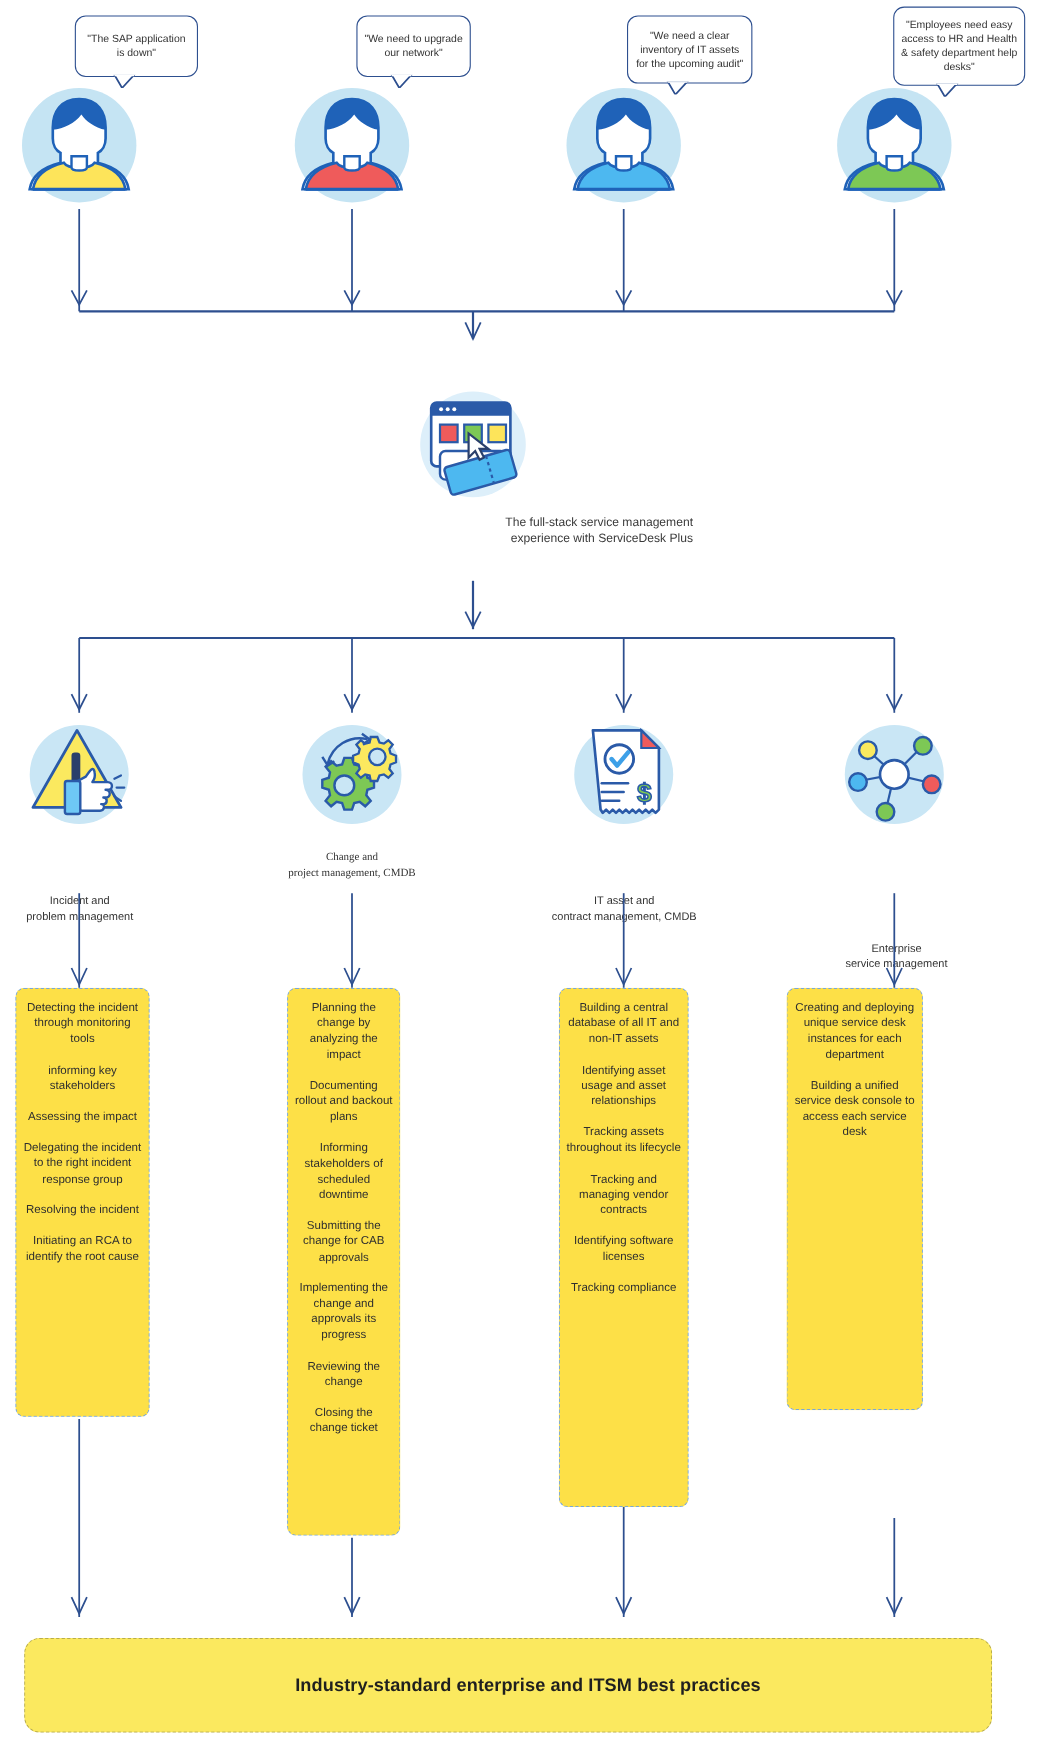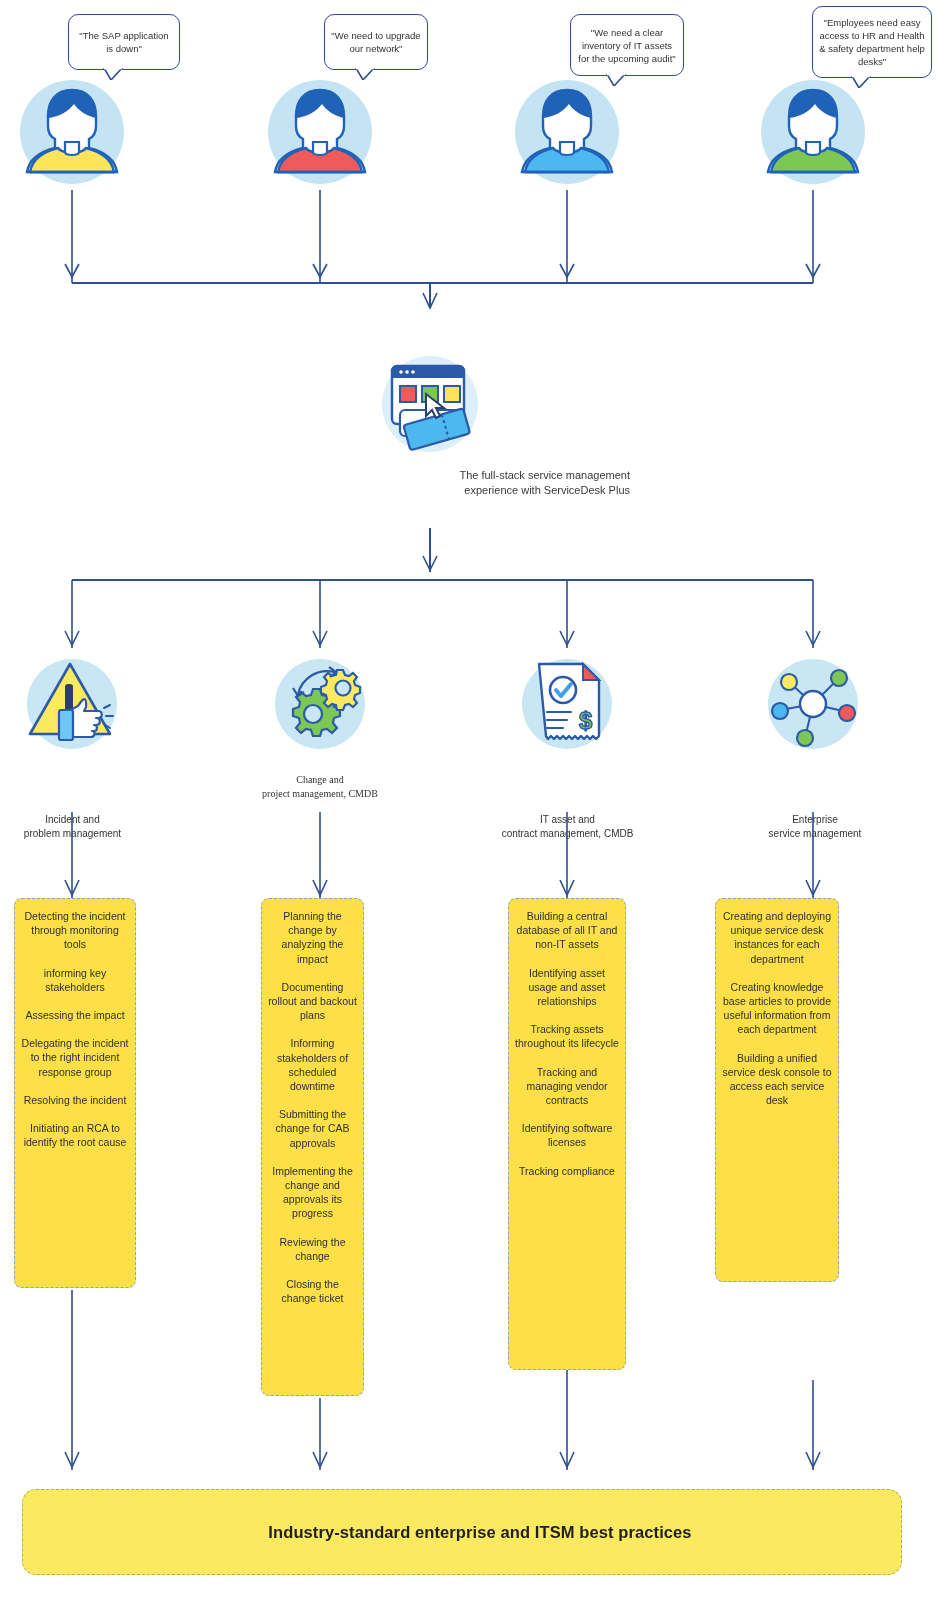--- a/index.html
+++ b/index.html
@@ -319,21 +319,21 @@
       <line x1="54" y1="54" x2="46" y2="88"></line>
     </g>
     <circle cx="54" cy="54" r="13" fill="#ffffff" stroke="#2a5aa8" stroke-width="2.4"></circle>
     <circle cx="30" cy="32" r="8" fill="#fbe95f" stroke="#2a5aa8" stroke-width="2.2"></circle>
     <circle cx="80" cy="28" r="8" fill="#7dc855" stroke="#2a5aa8" stroke-width="2.2"></circle>
     <circle cx="21" cy="61" r="8" fill="#4db8f0" stroke="#2a5aa8" stroke-width="2.2"></circle>
     <circle cx="88" cy="63" r="8" fill="#ef5b5b" stroke="#2a5aa8" stroke-width="2.2"></circle>
     <circle cx="46" cy="88" r="8" fill="#7dc855" stroke="#2a5aa8" stroke-width="2.2"></circle>
   </svg>
 </div>
-<div class="cat-label" style="left:740px;top:773px;width:150px;text-align:center;">
+<div class="cat-label" style="left:740px;top:816px;width:150px;text-align:center;">
   <div>Enterprise</div>
   <div>service management</div>
 </div>
 
 <div class="taskbox" style="left:14px;top:898px;width:122px;height:390px;">
   <p>Detecting the incident through monitoring tools</p>
   <p>informing key stakeholders</p>
   <p>Assessing the impact</p>
   <p>Delegating the incident to the right incident response group</p>
   <p>Resolving the incident</p>
@@ -354,19 +354,18 @@
   <p>Building a central database of all IT and non-IT assets</p>
   <p>Identifying asset usage and asset relationships</p>
   <p>Tracking assets throughout its lifecycle</p>
   <p>Tracking and managing vendor contracts</p>
   <p>Identifying software licenses</p>
   <p>Tracking compliance</p>
 </div>
 
 <div class="taskbox" style="left:715px;top:898px;width:124px;height:384px;">
   <p>Creating and deploying unique service desk instances for each department</p>
-  <p>Creating knowledge base articles to provide useful information from each department</p>
   <p>Building a unified service desk console to access each service desk</p>
 </div>
 
 <div class="banner" style="left:22px;top:1489px;width:880px;height:86px;">
   <span>Industry-standard enterprise and ITSM best practices</span>
 </div>
 
 </body></html>

